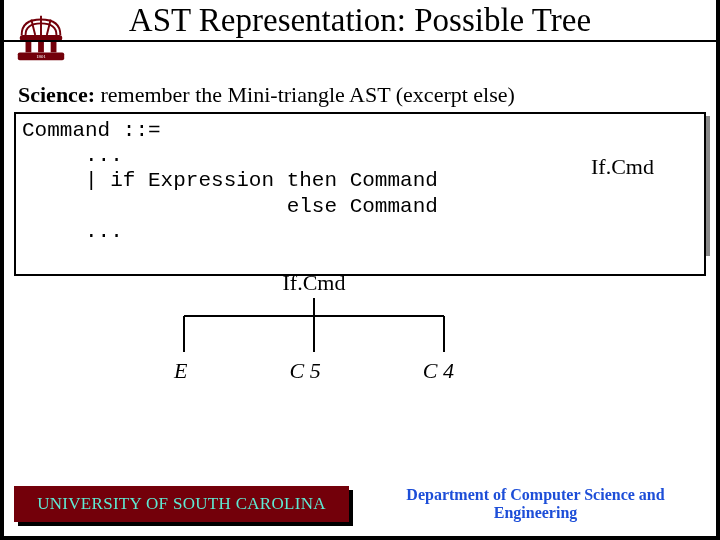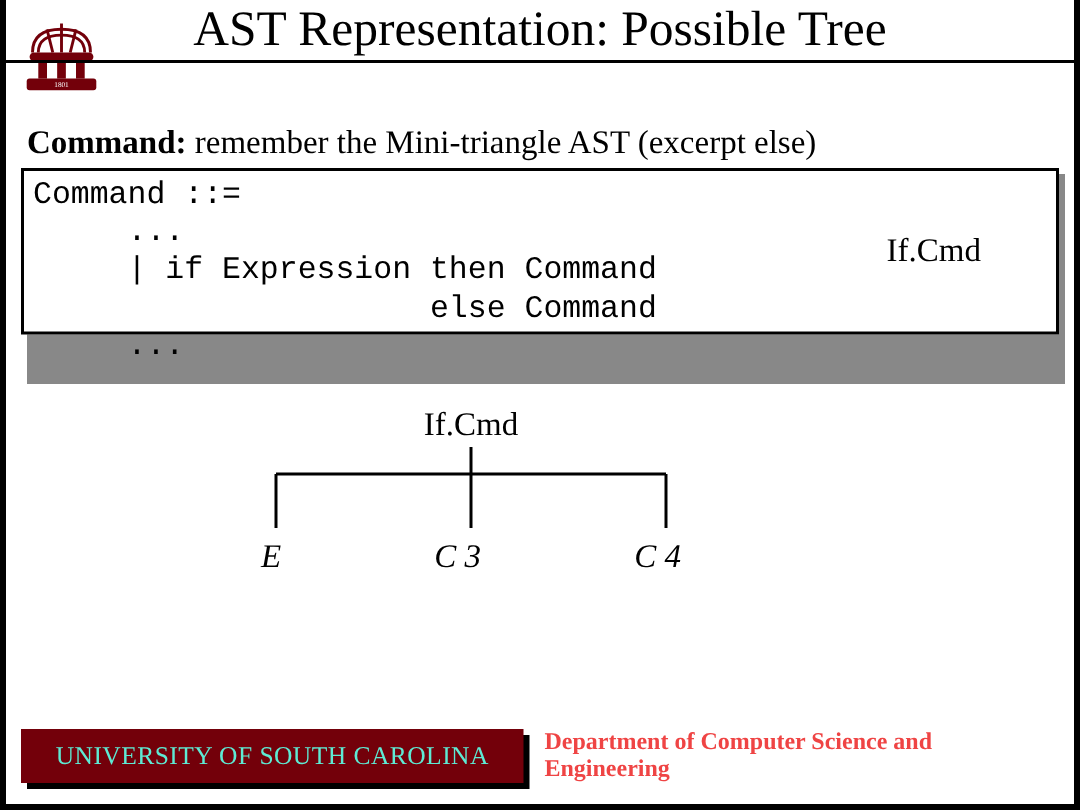--- a/index.html
+++ b/index.html
@@ -36,21 +36,21 @@
   .subtitle .bold { font-weight: bold; }
   .code-box-shadow {
     position: absolute;
     left: 14px; top: 116px;
     width: 692px; height: 140px;
     background: #888;
   }
   .code-box {
     position: absolute;
     left: 10px; top: 112px;
-    width: 692px; height: 111px;
+    width: 692px; height: 164px;
     background: #fff;
     border: 2px solid #000;
     padding: 4px 6px;
     font-family: "Courier New", monospace;
     font-size: 21px;
     white-space: pre;
     line-height: 1.2;
   }
   .ifcmd-label {
     position: absolute;
@@ -96,23 +96,24 @@
     background: #73000a;
     color: #5eead4;
     font-size: 17px;
     display: flex; align-items: center; justify-content: center;
     letter-spacing: 0.3px;
   }
   .footer-right {
     position: absolute;
     right: 8px; bottom: 14px;
     width: 345px;
-    color: #ef4444;
+    color: #1d4ed8;
     font-size: 16px;
     font-weight: bold;
+    text-align: center;
   }
 </style>
 </head>
 <body>
 
 <div class="slide">
 
   <div class="logo">
     <svg viewBox="0 0 60 60">
       <g fill="#73000a">
@@ -130,42 +131,42 @@
       </g>
       <text x="30" y="54" text-anchor="middle" font-size="5" fill="#fff" font-family="serif">1801</text>
     </svg>
   </div>
 
   <div class="title">
     <span>AST Representation: Possible Tree</span><br>
   </div>
 
   <div class="subtitle">
-    <span class="bold">Command:</span><span> remember the Mini-triangle AST (excerpt else)</span>
+    <span class="bold">Science:</span><span> remember the Mini-triangle AST (excerpt else)</span>
   </div>
 
   <div class="code-box-shadow"></div>
   <div class="code-box"><span>Command ::=</span>
 <span>     ...</span>
 <span>     | if Expression then Command</span>
 <span>                     else Command</span>
 <span>     ...</span><div class="ifcmd-label">If.Cmd</div></div>
 
   <div class="tree">
     <div class="tree-root">If.Cmd</div>
     <svg class="tree-svg" viewBox="0 0 320 60">
       <line x1="160" y1="0" x2="160" y2="18" stroke="#000" stroke-width="2"></line>
       <line x1="30" y1="18" x2="290" y2="18" stroke="#000" stroke-width="2"></line>
       <line x1="30" y1="18" x2="30" y2="54" stroke="#000" stroke-width="2"></line>
       <line x1="160" y1="18" x2="160" y2="54" stroke="#000" stroke-width="2"></line>
       <line x1="290" y1="18" x2="290" y2="54" stroke="#000" stroke-width="2"></line>
     </svg>
     <div class="tree-leaves">
       <span>E</span>
-      <span>C 3</span>
+      <span>C 5</span>
       <span>C 4</span>
     </div>
   </div>
 
   <div class="footer-left-shadow"></div>
   <div class="footer-left">UNIVERSITY OF SOUTH CAROLINA</div>
   <div class="footer-right">Department of Computer Science and Engineering</div>
 
 </div>
 

